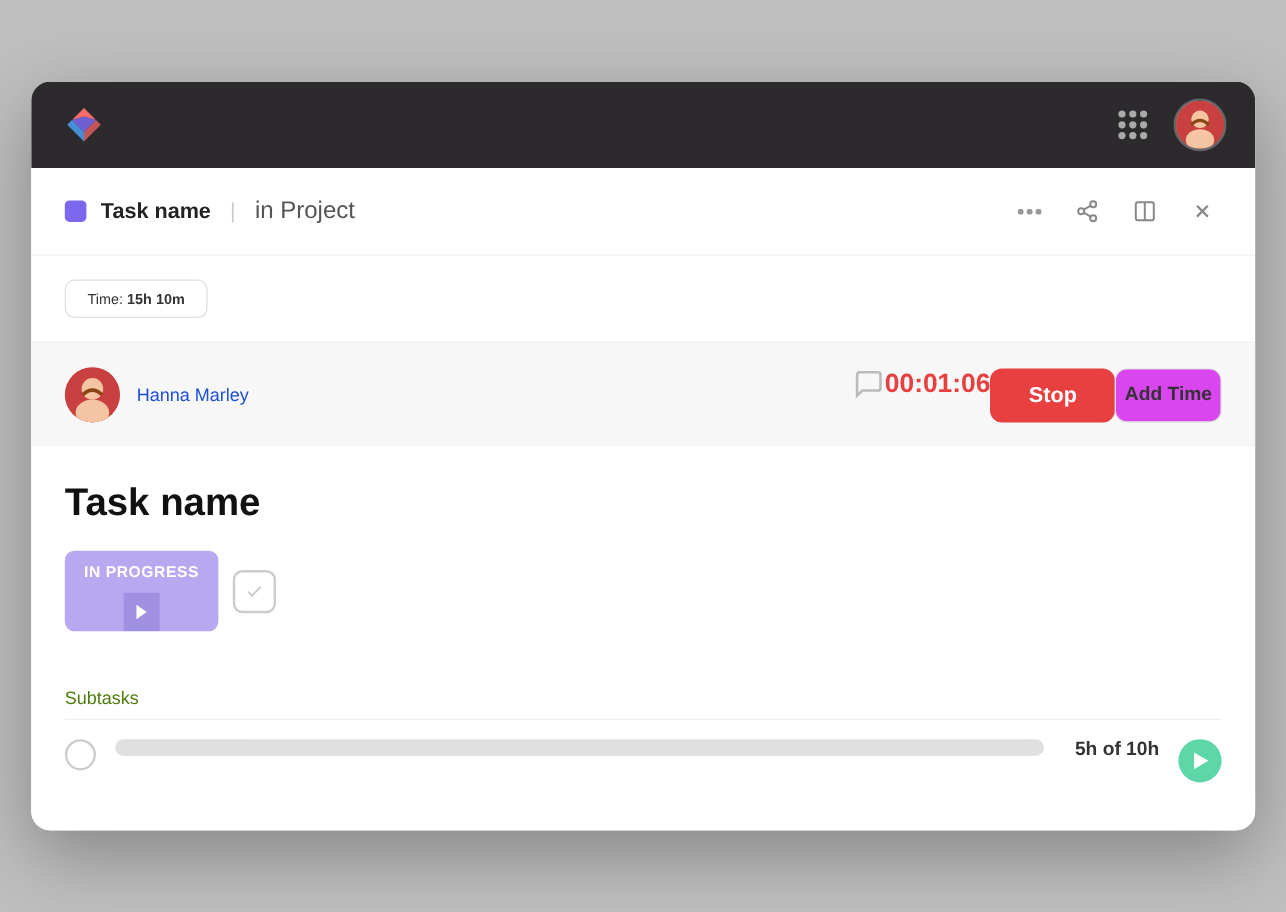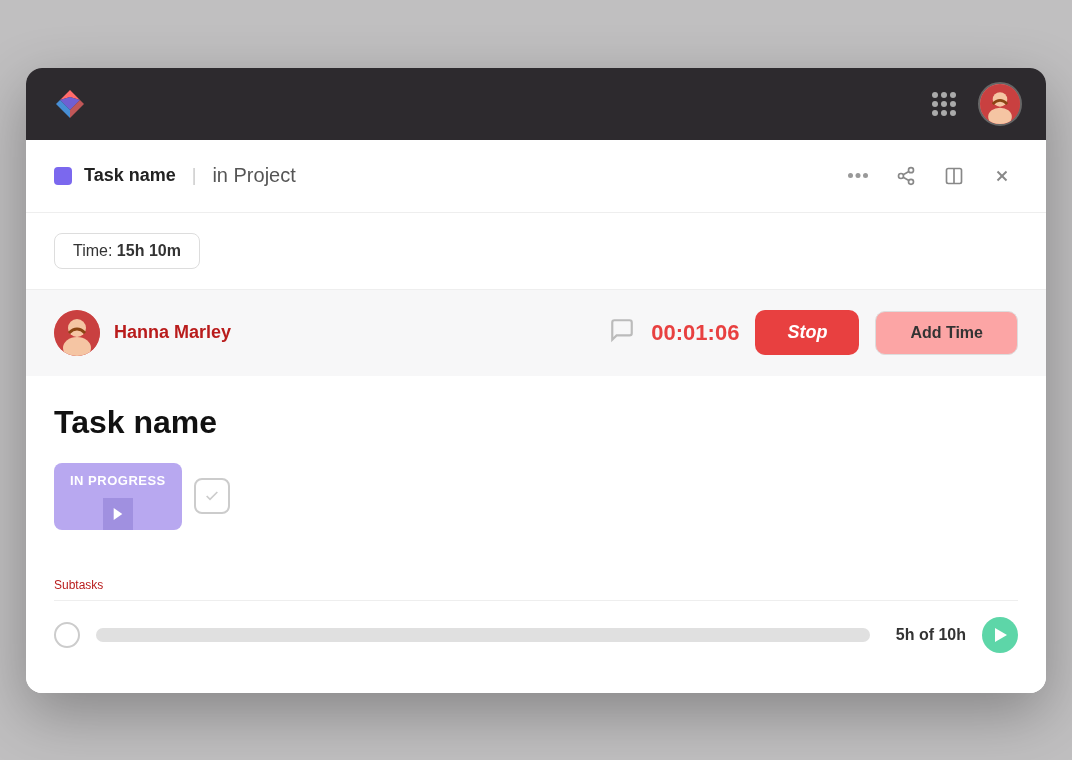--- a/index.html
+++ b/index.html
@@ -127,21 +127,21 @@
       display: flex;
       align-items: center;
       gap: 0;
       padding: 20px 28px;
       border-bottom: 1px solid #eee;
     }
     .stat-badge {
       border: 1px solid #ddd;
       border-radius: 8px;
       padding: 8px 18px;
-      font-size: 16px;
+      font-size: 12px;
       color: #333;
       margin-right: 12px;
     }
     .stat-badge strong {
       font-weight: 700;
     }
     
     .timer-row {
       display: flex;
       align-items: center;
@@ -158,28 +158,26 @@
       width: 46px;
       height: 46px;
       border-radius: 50%;
       background: linear-gradient(135deg, #e87979, #c94040);
       overflow: hidden;
       display: flex;
       align-items: center;
       justify-content: center;
     }
     .user-name {
-      font-size: 18px;
-      font-weight: 700;
-      color: #b91c1c;
+      font-size: 15px;
+      font-weight: 400;
+      color: #1d4ed8;
     }
     .timer-controls {
       display: flex;
-      align-items: center;
-      gap: 16px;
     }
     .comment-icon {
       color: #bbb;
       font-size: 22px;
       cursor: pointer;
     }
     .timer-display {
       font-size: 22px;
       font-weight: 700;
       color: #e84040;
@@ -187,28 +185,27 @@
     }
     .stop-btn {
       background: #e84040;
       color: #fff;
       border: none;
       border-radius: 10px;
       padding: 12px 32px;
       font-size: 18px;
       font-weight: 700;
       cursor: pointer;
-      font-style: italic;
     }
     .add-time-btn {
-      background: #fca5a5;
+      background: #d946ef;
       color: #333;
       border: 1.5px solid #ddd;
       border-radius: 10px;
-      padding: 12px 34px;
+      padding: 12px 7px;
       font-size: 16px;
       font-weight: 600;
       cursor: pointer;
     }
     
     .task-body {
       padding: 28px 28px 20px;
     }
     .task-main-name {
       font-size: 32px;
@@ -254,32 +251,32 @@
       display: flex;
       align-items: center;
       justify-content: center;
       cursor: pointer;
     }
     
     .subtasks-section {
       padding: 0 28px 24px;
     }
     .subtasks-label {
-      font-size: 12px;
-      color: #b91c1c;
+      font-size: 15px;
+      color: #4d7c0f;
       margin-bottom: 8px;
     }
     .subtask-divider {
       height: 1px;
       background: #eee;
       margin-bottom: 16px;
     }
     .subtask-item {
       display: flex;
-      align-items: center;
+      align-items: flex-start;
       gap: 16px;
       margin-bottom: 16px;
     }
     .subtask-circle {
       width: 26px;
       height: 26px;
       border-radius: 50%;
       border: 2px solid #ccc;
       flex-shrink: 0;
       cursor: pointer;

